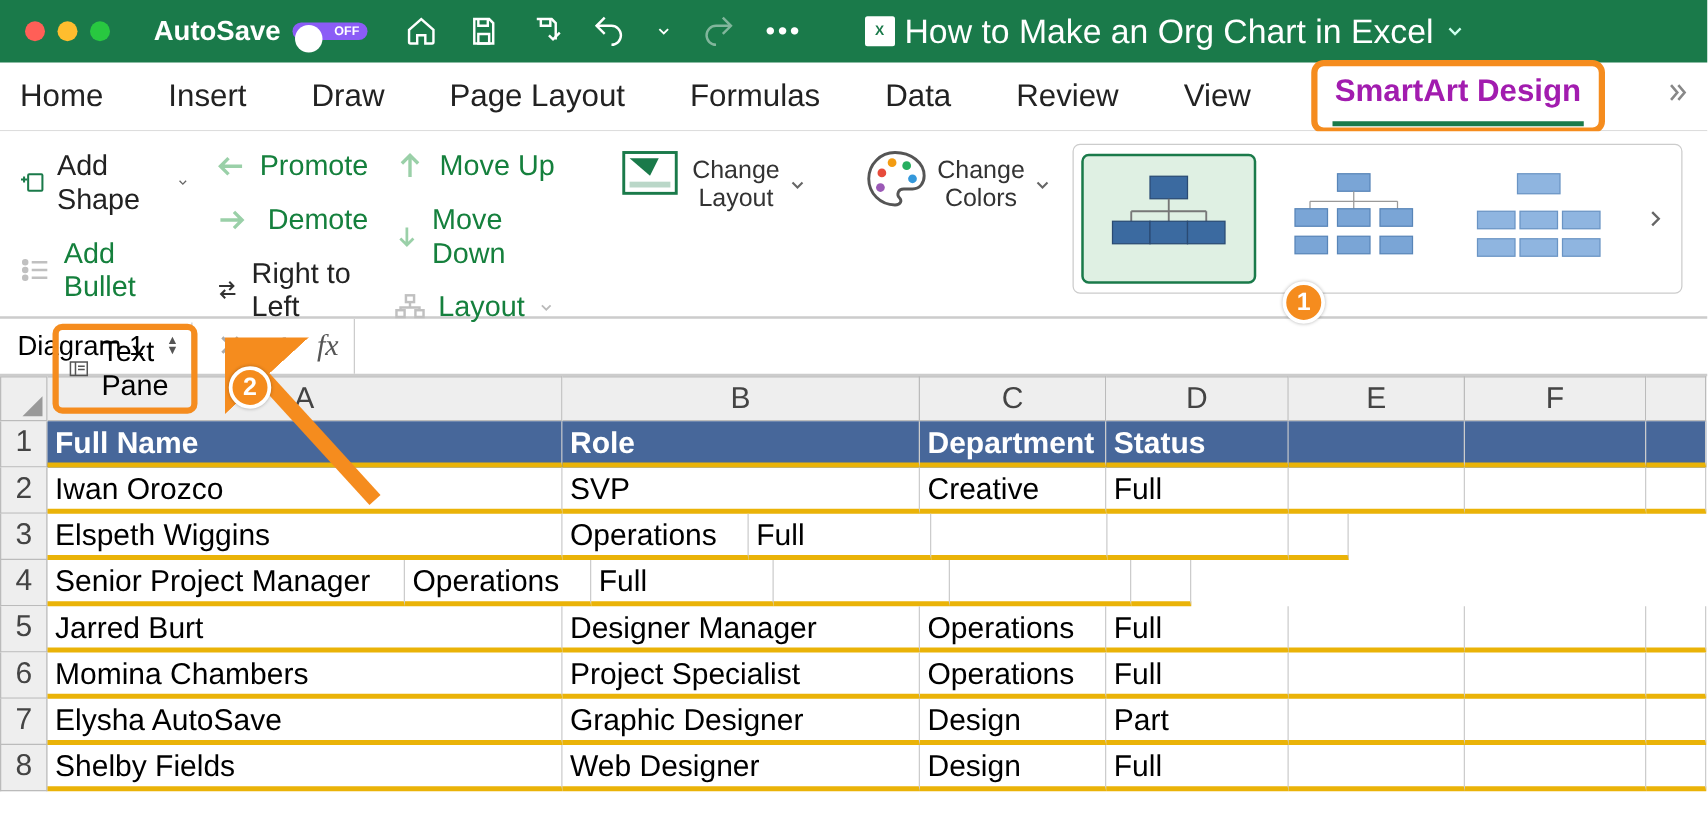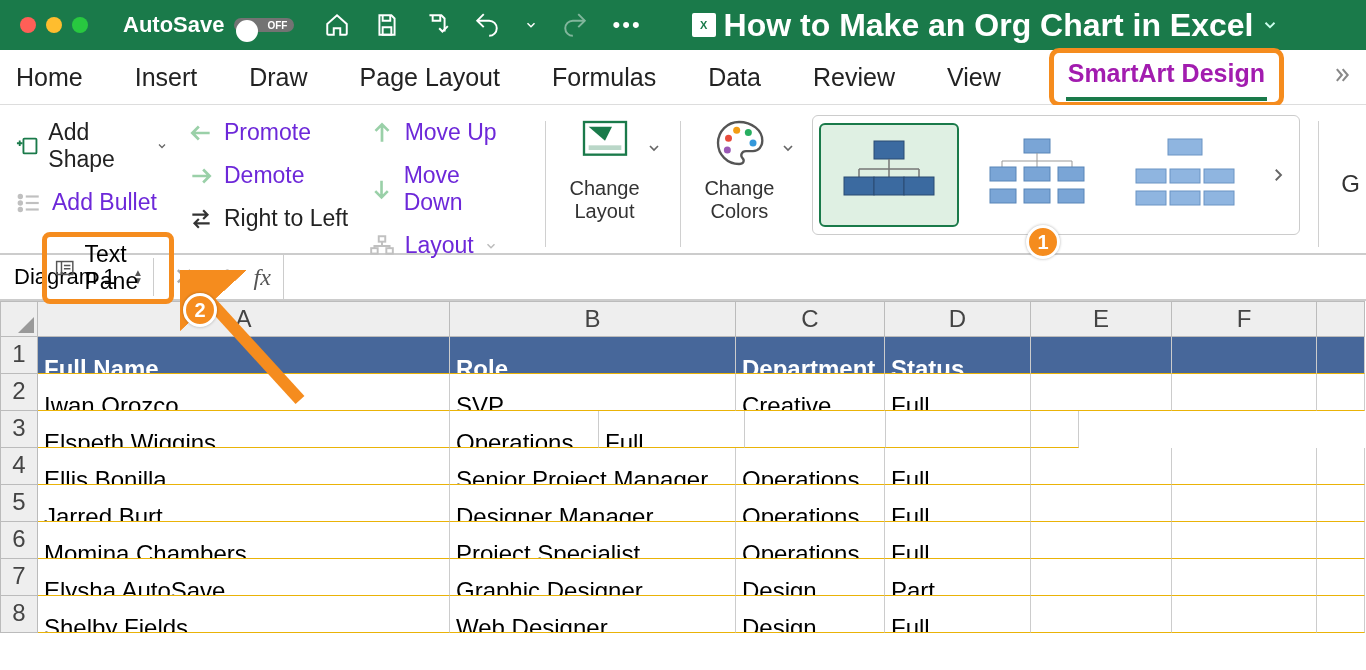--- a/index.html
+++ b/index.html
@@ -21,40 +21,40 @@
     color: #fff;
     position: relative;
   }
   .traffic-lights { display: flex; gap: 10px; margin-right: 35px; }
   .traffic-lights span { width: 16px; height: 16px; border-radius: 50%; display: block; }
   .tr-red { background: #ff5f57; }
   .tr-yellow { background: #ffbd2e; }
   .tr-green { background: #28c840; }
   .autosave { font-size: 22px; font-weight: 600; margin-right: 10px; }
   .toggle {
-    width: 60px; height: 14px; background: #737373; border-radius: 13px;
+    width: 60px; height: 14px; background: #8b5cf6; border-radius: 13px;
     position: relative; margin-right: 30px;
     display: flex; align-items: center; justify-content: flex-end;
     padding-right: 7px;
   }
   .toggle-knob {
     width: 22px; height: 22px; background: #fff; border-radius: 50%;
     position: absolute; left: 2px; top: 2px;
   }
   .toggle-label { font-size: 10px; font-weight: 700; color: #fff; }
   .title-icons { display: flex; gap: 24px; align-items: center; margin-right: 50px; }
   .title-icons svg { width: 28px; height: 28px; }
   .title-icons .ellipsis { font-size: 22px; color: #fff; letter-spacing: 2px; }
   .doc-title-wrap { display: flex; align-items: center; gap: 8px; }
   .excel-glyph {
     width: 24px; height: 24px; background: #fff; border-radius: 2px;
     display: flex; align-items: center; justify-content: center;
     font-size: 11px; font-weight: 800; color: #1a7a4a;
   }
-  .doc-title { font-size: 32px; font-weight: 700; }
+  .doc-title { font-size: 27px; font-weight: 400; }
   .chevron svg { width: 18px; height: 18px; display: block; }
 
   
   .ribbon-tabs {
     height: 55px;
     display: flex;
     align-items: center;
     padding: 0 12px;
     gap: 44px;
     border-bottom: 1px solid #ddd;
@@ -96,34 +96,34 @@
     padding: 10px 6px 0 10px;
     gap: 8px;
     position: relative;
     background: #fff;
     border-bottom: 2px solid #ccc;
   }
   .rc-col { display: flex; flex-direction: column; justify-content: flex-start; gap: 8px; }
   .rc-divider { width: 1px; background: #d0d0d0; margin: 6px 10px; }
 
   .rc-item { display: flex; align-items: center; gap: 10px; font-size: 23px; color: #222; padding: 4px 6px; }
-  .rc-item.disabled { color: #6d28d9; }
+  .rc-item.disabled { color: #15803d; justify-content: space-between; }
   .ico { width: 26px; height: 26px; display: flex; align-items: center; justify-content: center; }
   .ico svg { width: 100%; height: 100%; }
 
   .text-pane-highlight {
     border: 5px solid #f58c1e;
     border-radius: 8px;
     padding: 4px 8px;
     margin-top: 4px;
     display: flex; align-items: center; gap: 10px; margin-left: 32px;
   }
 
   .layout-group,
-  .big-button { display: flex; flex-direction: column; align-items: center; gap: 6px; padding: 0 6px; justify-content: center; }
+  .big-button { display: flex; flex-direction: row; align-items: flex-end; gap: 6px; padding: 0 6px; justify-content: center; }
   .big-button .big-ico { width: 56px; height: 56px; }
   .big-button .lbl { font-size: 20px; color: #333; text-align: center; line-height: 1.15; }
   .big-button-with-drop { display: flex; align-items: flex-start; }
 
   .gallery {
     display: flex;
     border: 1px solid #ccc;
     border-radius: 6px;
     align-items: center;
     padding: 6px;
@@ -218,22 +218,22 @@
     width: 38px;
     background: #eee;
     border: 1px solid #bbb;
     border-top: none;
     text-align: center;
     line-height: 34px;
     color: #444;
   }
   .cell {
     border-right: 1px solid #ccc;
-    border-bottom: 1px solid #eab308;
-    padding: 18px 6px 0;
+    border-bottom: 4px solid #eab308;
+    padding: 4px 6px 0;
     white-space: nowrap;
     overflow: hidden;
   }
   .hdr .cell {
     background: #47679a;
     color: #fff;
     font-weight: 700;
   }
 </style>
 </head>
@@ -575,21 +575,20 @@
         <div class="row-h">3</div>
         <div class="cell cA">Elspeth Wiggins</div>
         <div class="cell cC">Operations</div>
         <div class="cell cD">Full</div>
         <div class="cell cE"></div>
         <div class="cell cF"></div>
         <div class="cell cG"></div>
       </div>
       <div class="row">
         <div class="row-h">4</div>
-        <div class="cell cA">Ellis Bonilla</div>
         <div class="cell cB">Senior Project Manager</div>
         <div class="cell cC">Operations</div>
         <div class="cell cD">Full</div>
         <div class="cell cE"></div>
         <div class="cell cF"></div>
         <div class="cell cG"></div>
       </div>
       <div class="row">
         <div class="row-h">5</div>
         <div class="cell cA">Jarred Burt</div>

